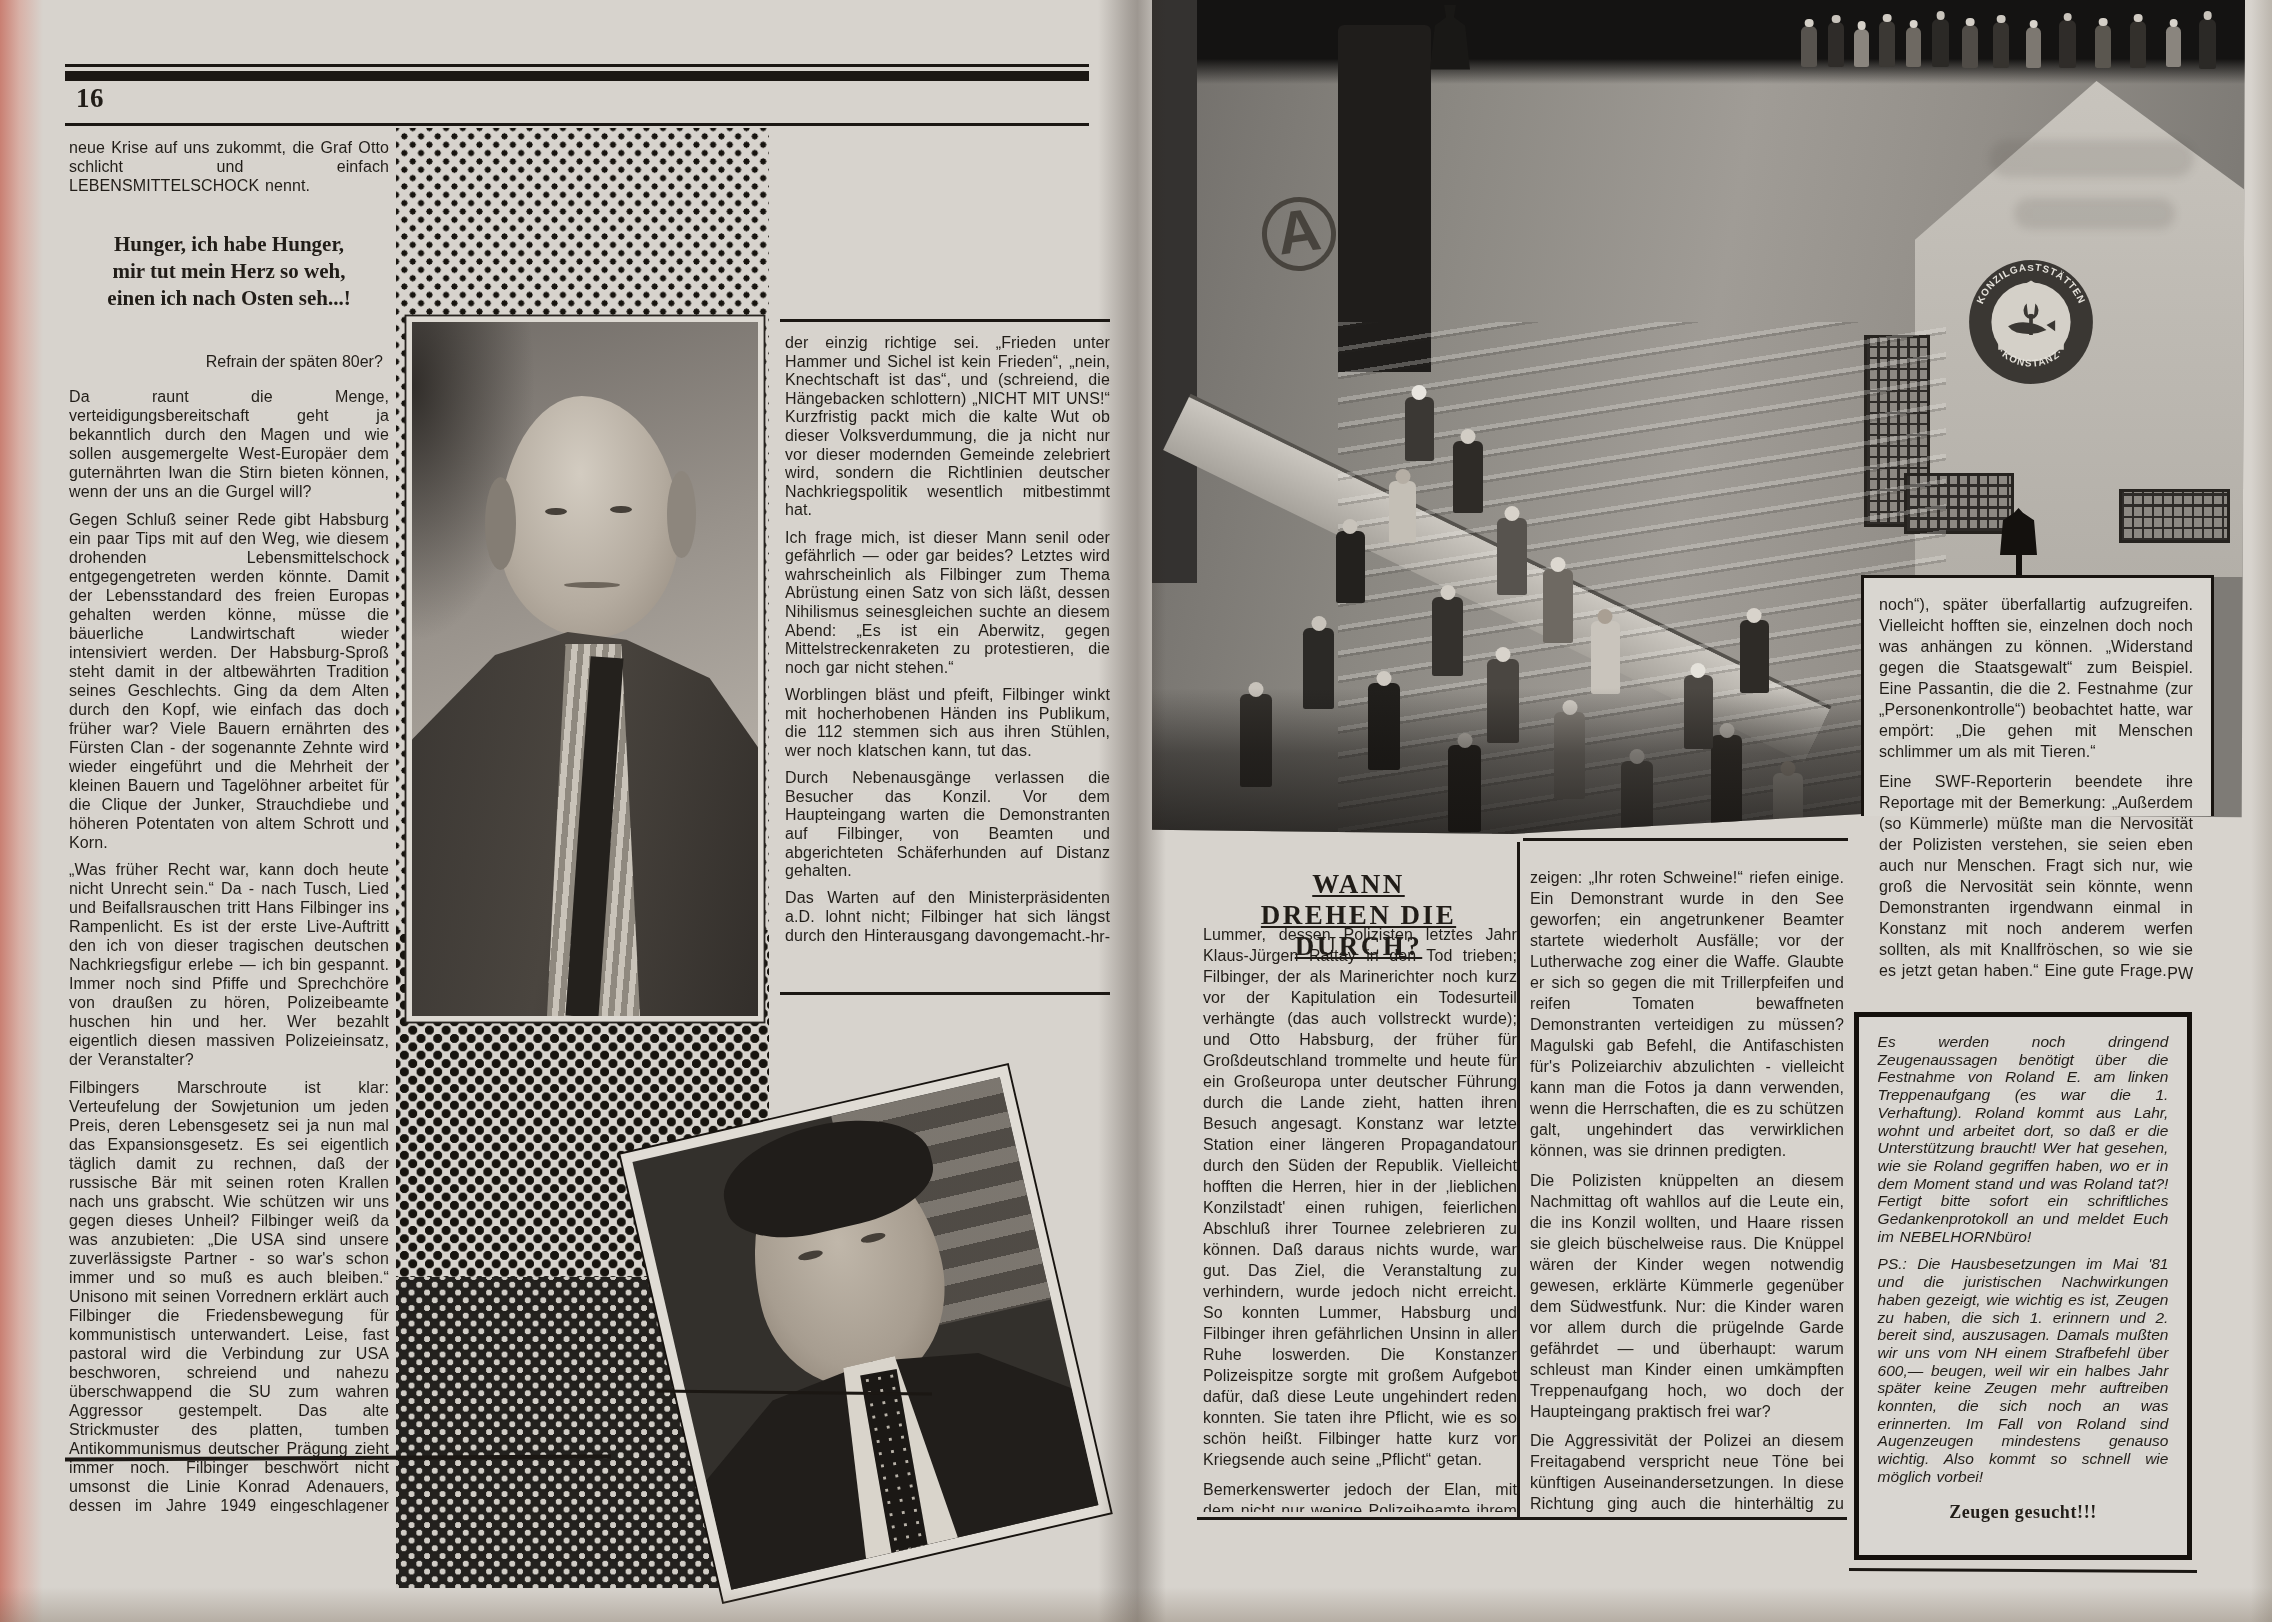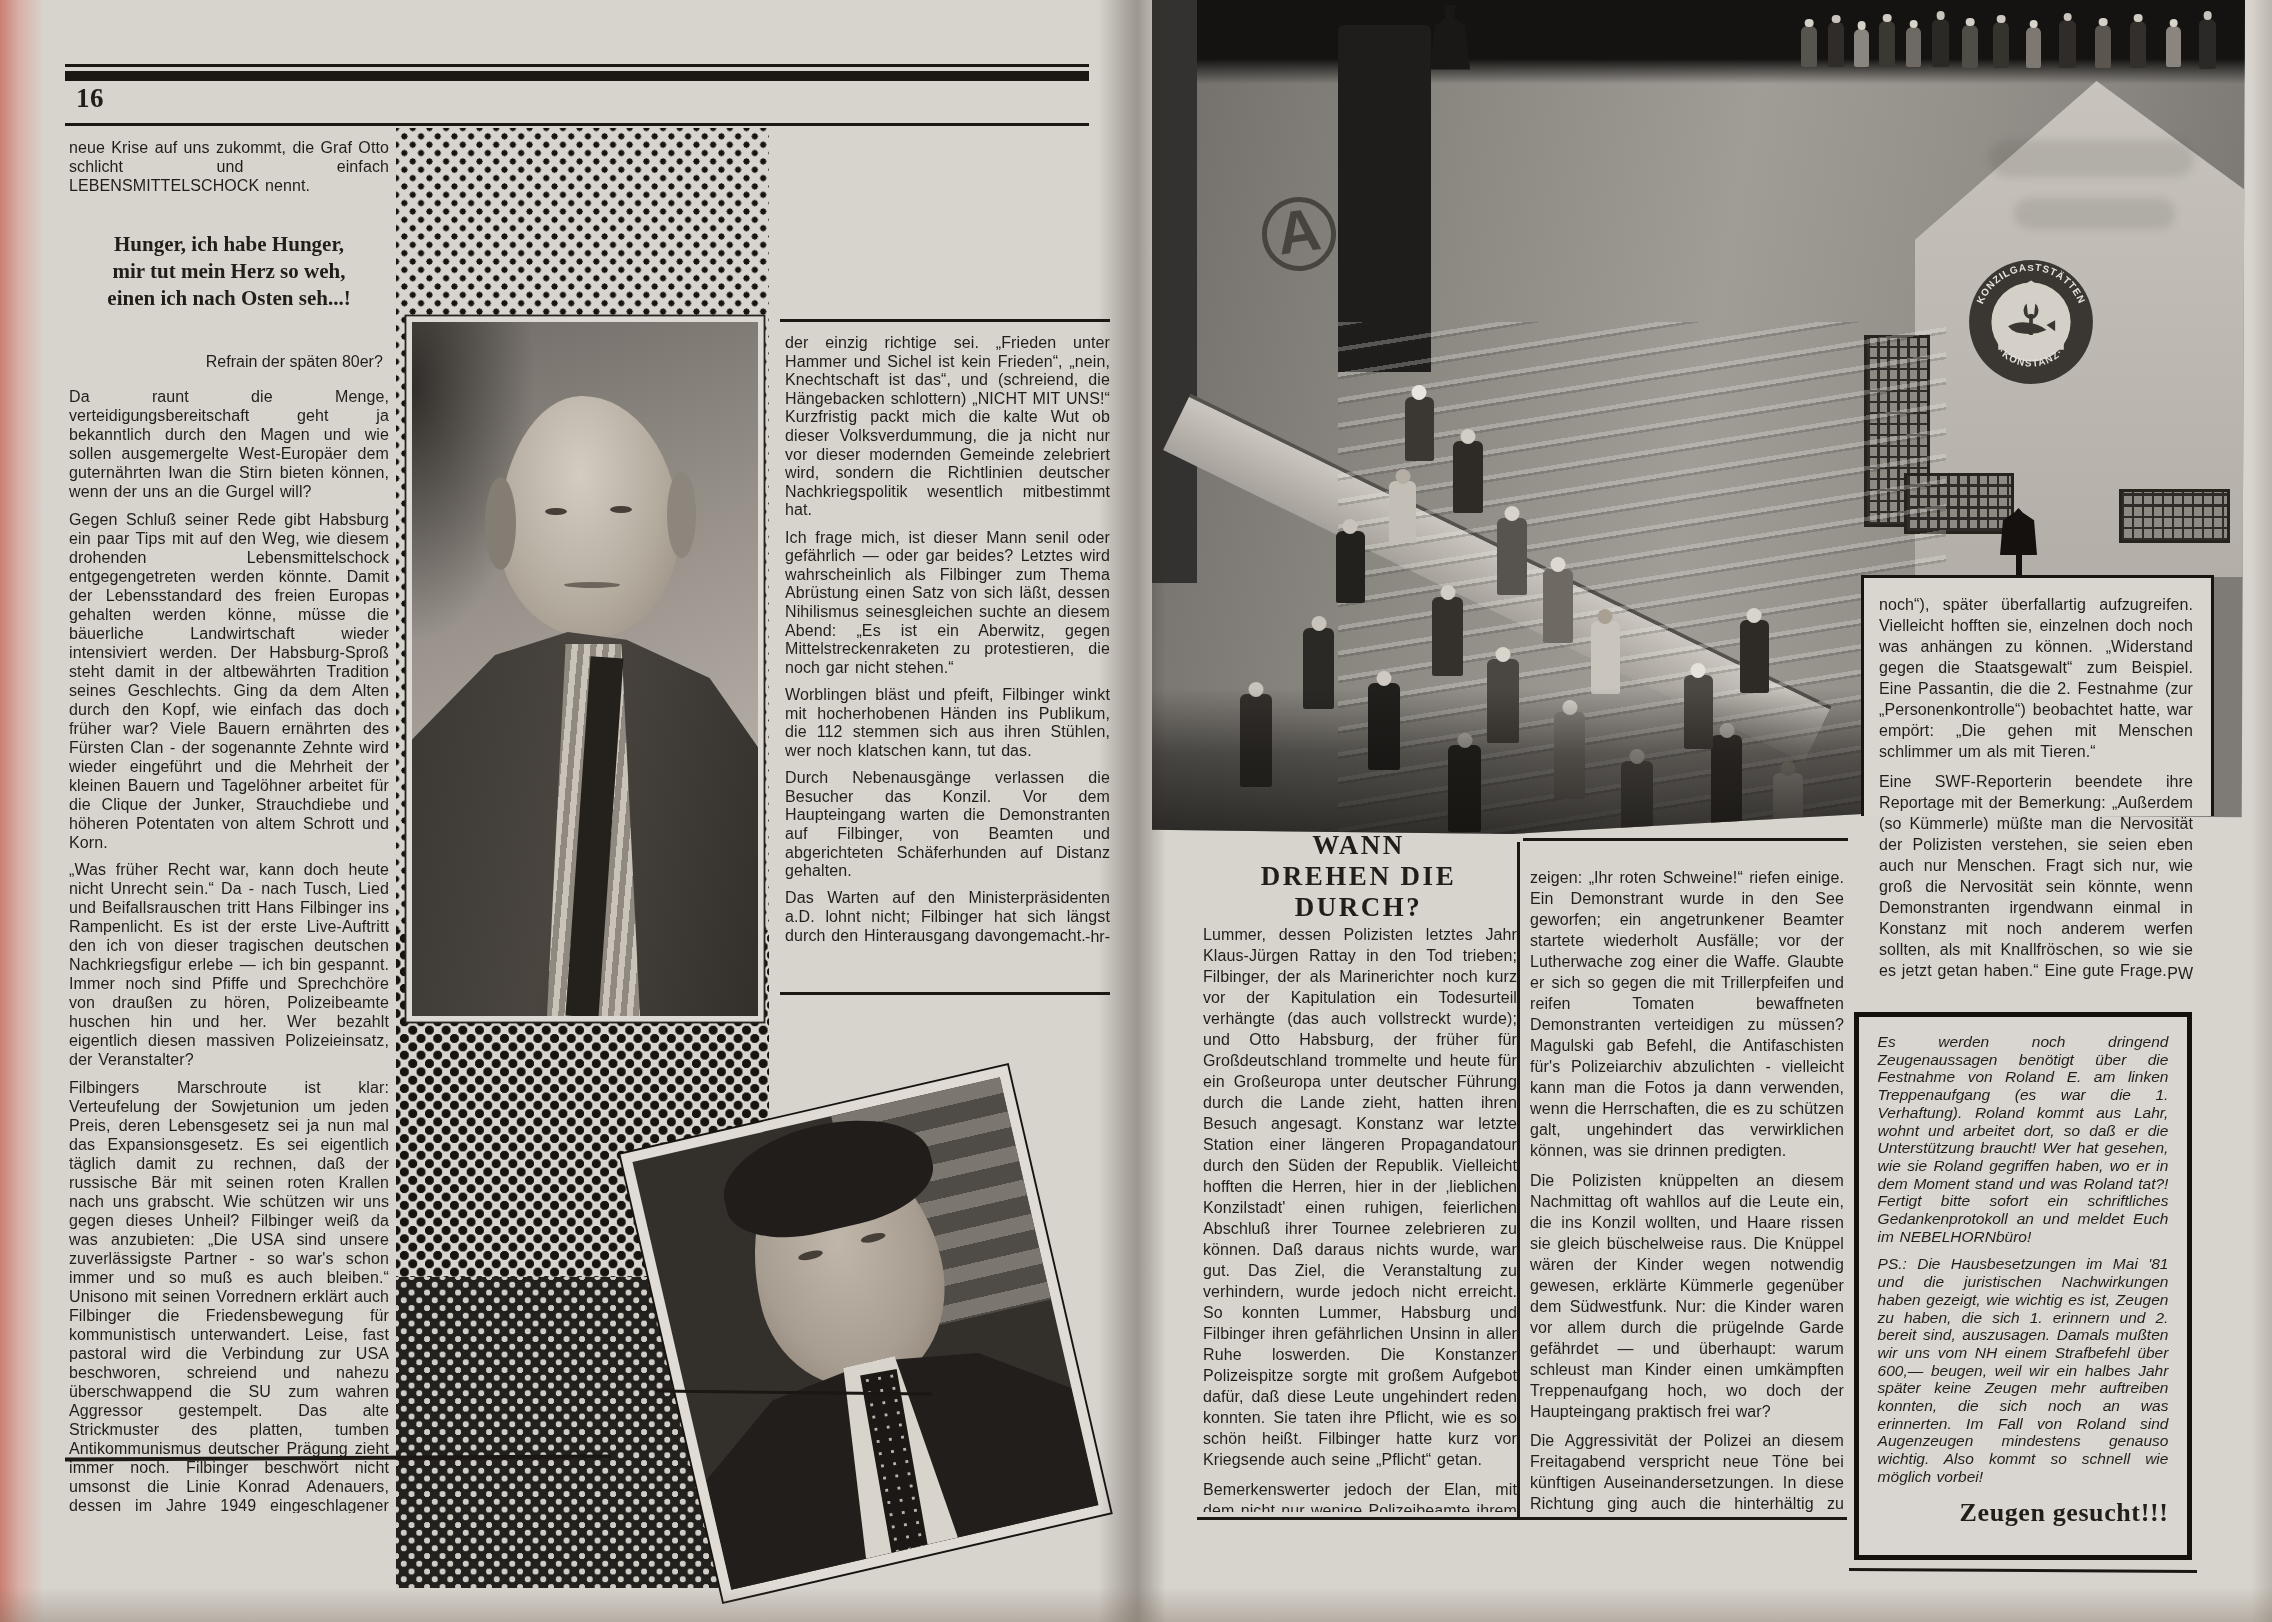--- a/index.html
+++ b/index.html
@@ -44,21 +44,21 @@
   .person::before{content:"";position:absolute;left:50%;transform:translateX(-50%);
                   background:var(--h,#c9c3ba);border-radius:50%;}
   .person.big::before{width:15px;height:15px;top:-12.4px;}
   .person.sm::before{width:8.7px;height:8.7px;top:-7.4px;}
   
   .witness{position:absolute;border:5.6px solid #14100c;background:#d9d6d1;
            font-style:italic;font-size:15.5px;line-height:17.7px;text-align:justify;
            padding:16px 18.6px;overflow:hidden;}
   .witness p{margin:0 0 10px 0;word-spacing:1.2px;}
   .cta{font-family:"Liberation Serif",serif;font-style:normal;font-weight:bold;
-       font-size:26px;text-align:right;margin-top:18.6px;letter-spacing:0.6px;}
+       font-size:18px;text-align:center;margin-top:18.6px;letter-spacing:0.6px;}
   
   .demo{position:absolute;left:1152px;top:0;width:1093px;height:834px;overflow:hidden;
         background:linear-gradient(100deg,#706d69 0%,#8a8781 25%,#a09c96 50%,#928e88 70%,#7e7b76 90%);
         clip-path:polygon(0 0,100% 0,99.7% 98%,65% 97.6%,33% 100%,0 99.5%);}
   .lattice{position:absolute;background:#8d8983;
            background-image:repeating-linear-gradient(0deg,#2e2b28 0 2.5px,transparent 2.5px 11px),
                             repeating-linear-gradient(90deg,#2e2b28 0 2.5px,transparent 2.5px 10px);
            border:3.1px solid #26231f;}
   .anarchy{position:absolute;width:64px;height:64px;border:5.6px solid #403c36;border-radius:50%;
            display:flex;align-items:center;justify-content:center;transform:rotate(-8deg);opacity:.88;}
@@ -215,21 +215,21 @@
       <div class="person big" style="--b:#38342f;--h:#cfcac2;left:559px;top:735px;width:31px;height:94px;"></div>
       <div class="person big" style="--b:#c4bfb6;--h:#b0a79b;left:621px;top:773px;width:30px;height:60px;"></div>
       <div class="person big" style="--b:#2e2b27;--h:#d8d3cb;left:588px;top:620px;width:28.5px;height:73px;"></div>
       <div class="person big" style="--b:#4c4843;--h:#e5e2db;left:532px;top:675px;width:28.5px;height:74px;"></div>
 
       <div class="abs" style="left:0;top:688px;width:775px;height:146px;background:linear-gradient(rgba(20,18,16,0),rgba(20,18,16,.5) 45%,rgba(20,18,16,.78));"></div>
     </div>
 
     <div class="abs" style="left:1861px;top:575px;width:347px;height:238px;background:#d9d6d0;border:3.1px solid #181410;border-bottom:none;"></div>
 
-    <div class="headline" style="left:1200px;top:830px;width:317px;">
+    <div class="headline" style="left:1200px;top:869px;width:317px;text-decoration:underline;">
       <div>WANN</div>
       <div>DREHEN DIE DURCH?</div>
     </div>
 
     <div class="bodytxt cr" style="left:1203px;top:924px;width:314px;height:588px;">
       <p>Lummer, dessen Polizisten letztes Jahr Klaus-Jürgen Rattay in den Tod trieben; Filbinger, der als Marinerichter noch kurz vor der Kapitulation ein Todesurteil verhängte (das auch vollstreckt wurde); und Otto Habsburg, der früher für Großdeutschland trommelte und heute für ein Großeuropa unter deutscher Führung durch die Lande zieht, hatten ihren Besuch angesagt. Konstanz war letzte Station einer längeren Propagandatour durch den Süden der Republik. Vielleicht hofften die Herren, hier in der ‚lieblichen Konzilstadt' einen ruhigen, feierlichen Abschluß ihrer Tournee zelebrieren zu können. Daß daraus nichts wurde, war gut. Das Ziel, die Veranstaltung zu verhindern, wurde jedoch nicht erreicht. So konnten Lummer, Habsburg und Filbinger ihren gefährlichen Unsinn in aller Ruhe loswerden. Die Konstanzer Polizeispitze sorgte mit großem Aufgebot dafür, daß diese Leute ungehindert reden konnten. Sie taten ihre Pflicht, wie es so schön heißt. Filbinger hatte kurz vor Kriegsende auch seine „Pflicht“ getan.</p>
       <p>Bemerkenswerter jedoch der Elan, mit dem nicht nur wenige Polizeibeamte ihrem Dienst nachkamen. Sie konnten es, von Kümmerle und Distanz an der langen Leine gelassen, den „Chaoten“ mal so richtig</p>
     </div>
 
     <div class="rule" style="left:1523px;top:838px;width:325px;height:2.5px;"></div>

